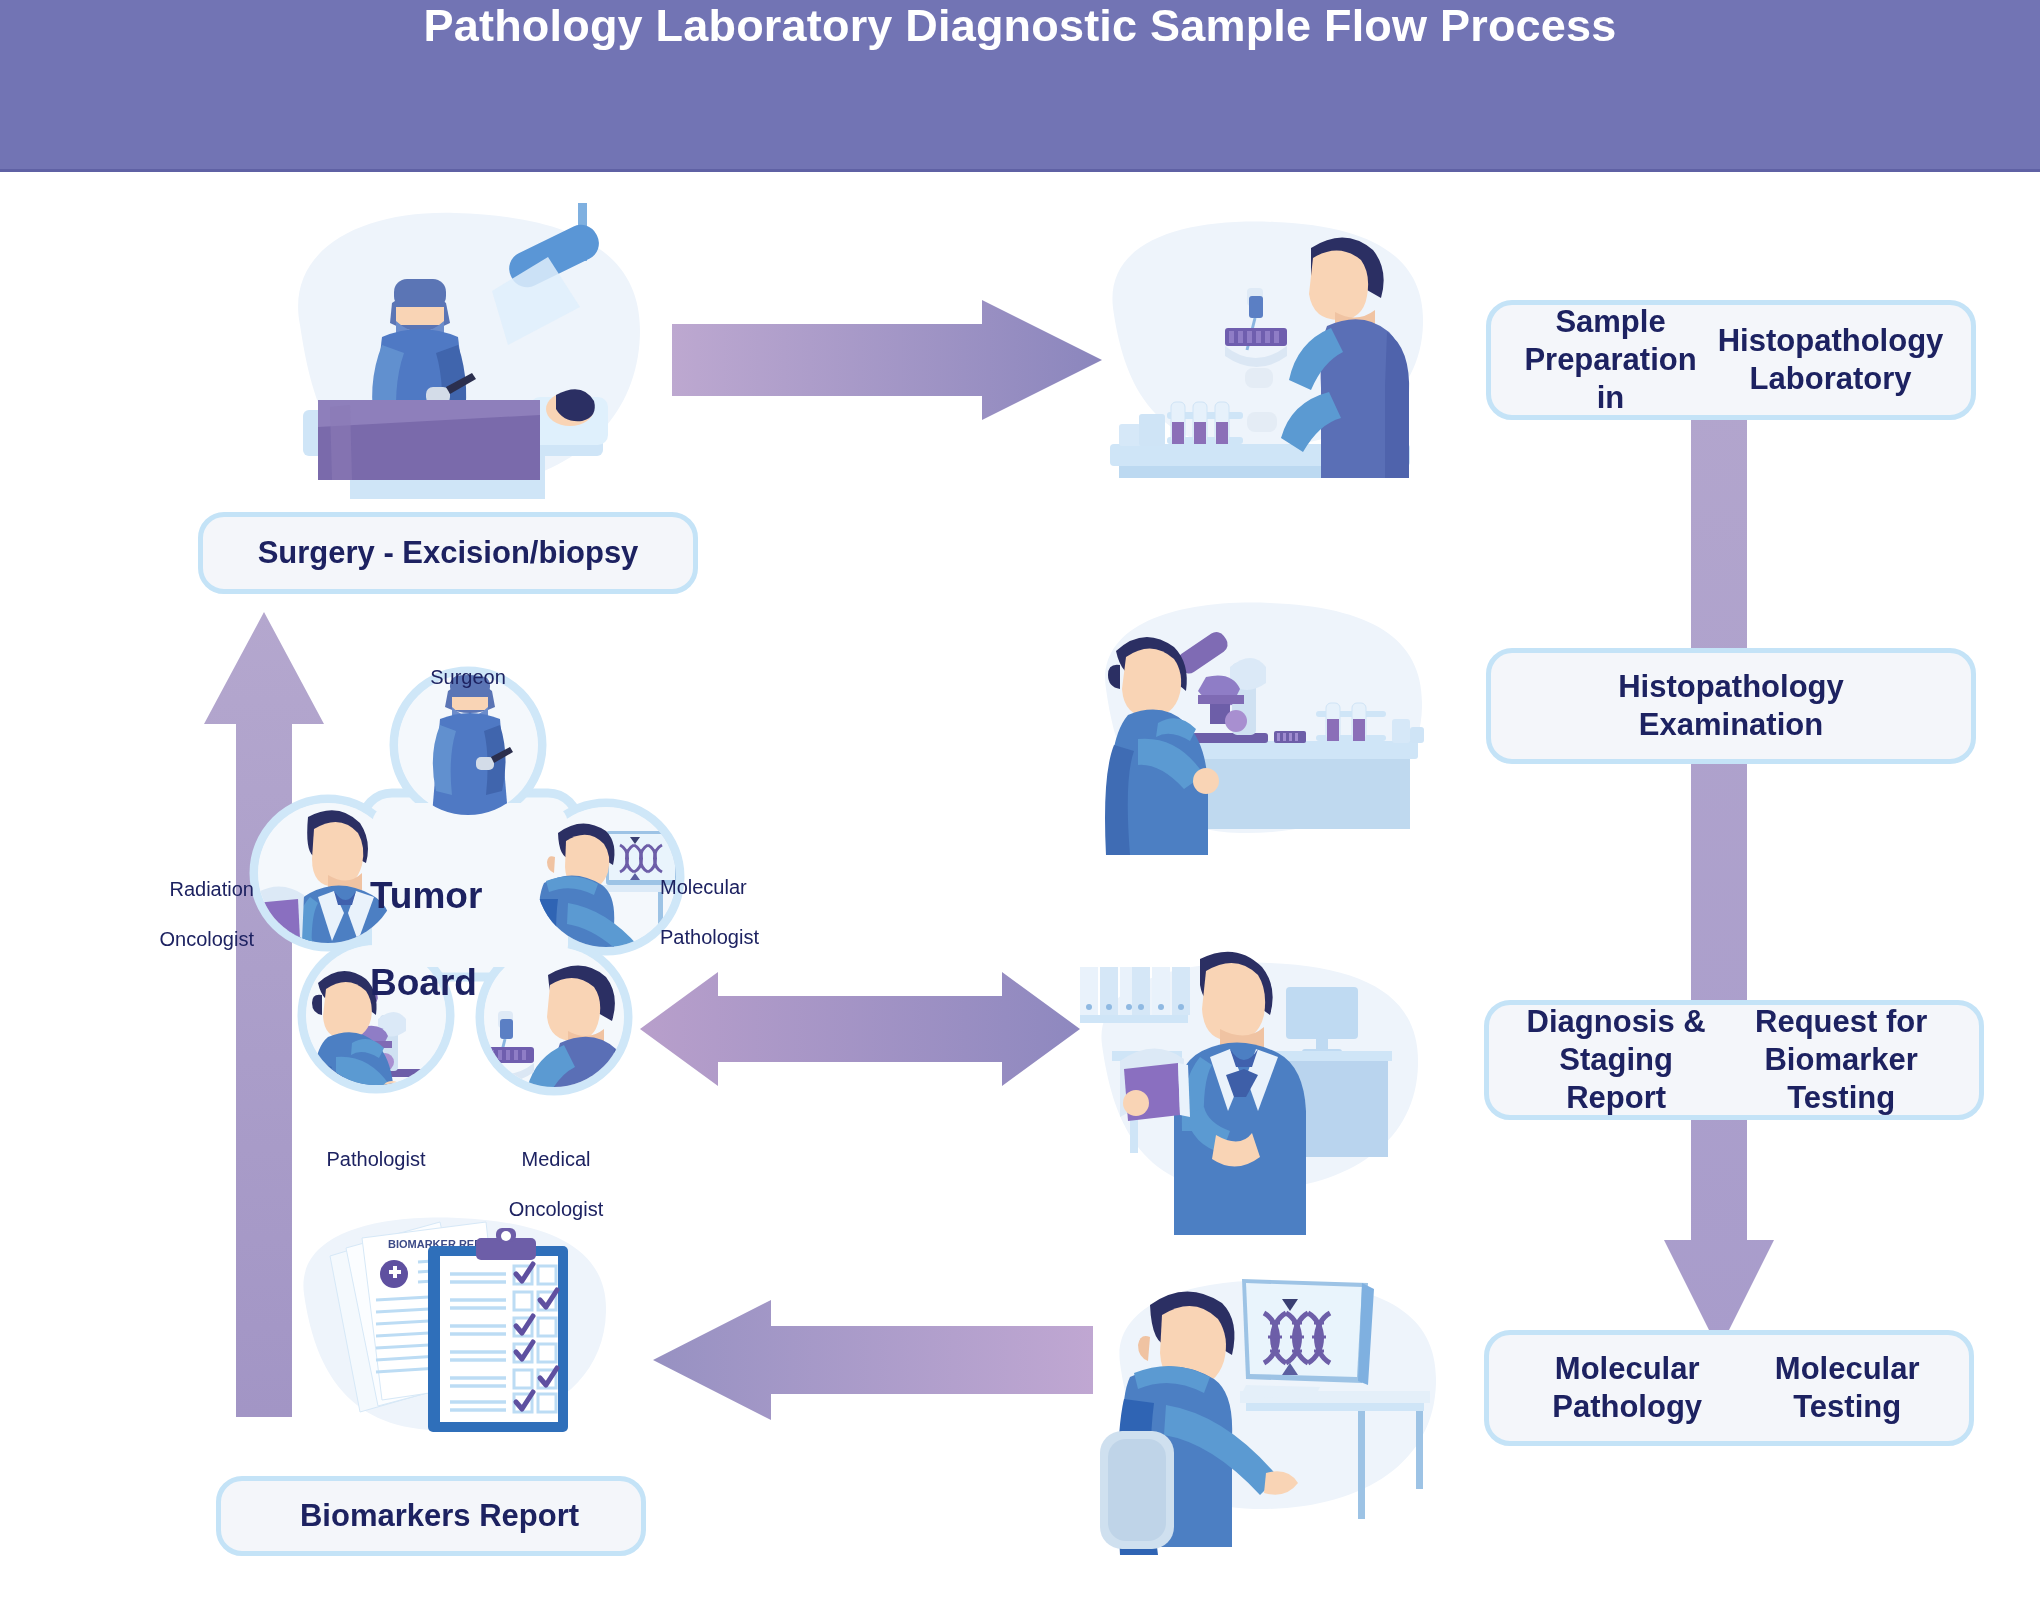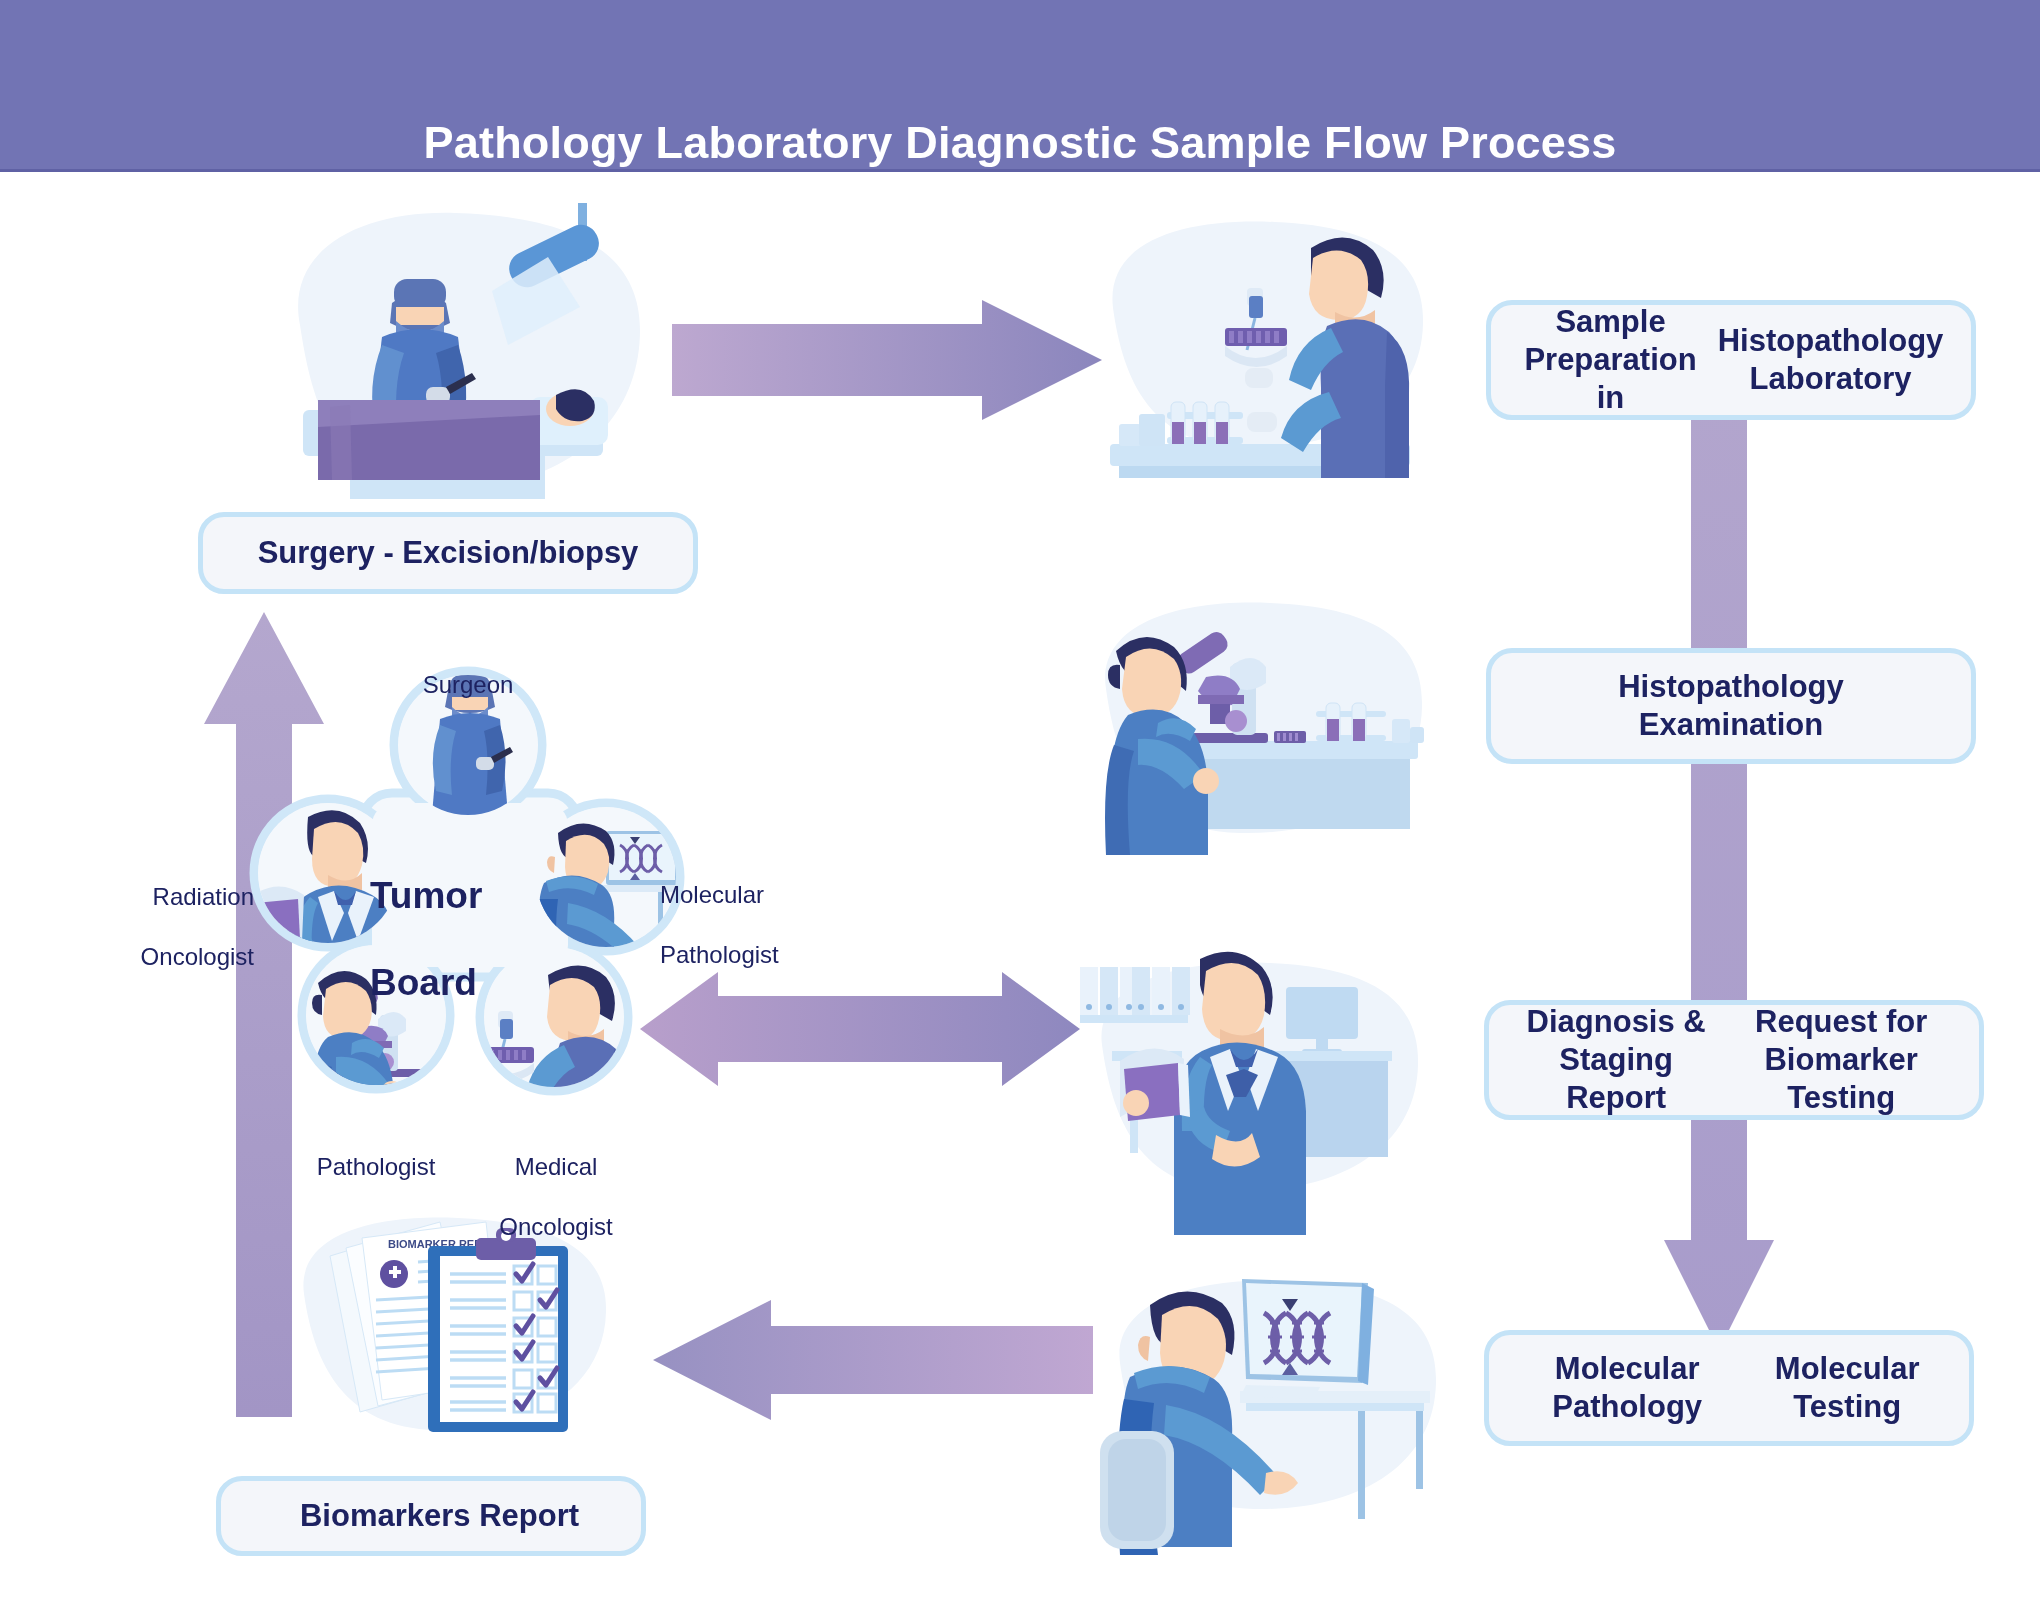--- a/index.html
+++ b/index.html
@@ -9,21 +9,21 @@
     font-family: "Liberation Sans", sans-serif;
     overflow: hidden;
   }
   #root { position: relative; width: 2040px; height: 1597px; background:#fff; }
 
   
   .header {
     position: absolute; left: 0; top: 0; width: 2040px; height: 172px;
     background: #7274b4;
     border-bottom: 3px solid #5f61a4;
-    display: flex; align-items: flex-end; justify-content: center;
+    display: flex; align-items: flex-start; justify-content: center;
   }
   .header h1 {
     color: #ffffff; font-size: 45px; font-weight: bold;
     letter-spacing: .2px; text-align: center;
   }
 
   
   .chip {
     position: absolute;
     background: #f4f6fa;
@@ -44,21 +44,21 @@
   
   .scene { position: absolute; z-index: 10; }
   .scene svg { display:block; width:100%; height:100%; overflow: visible; }
 
   
   .board { position: absolute; z-index: 20; }
   .board svg { display:block; width:100%; height:100%; }
 
   .role-label {
     position: absolute; z-index: 25;
-    color: #1d2261; font-size: 24px; line-height: 1.25;
+    color: #1d2261; font-size: 20px; line-height: 1.25;
     text-align: center; white-space: pre-line;
   }
   .board-title {
     position: absolute; z-index: 26;
     color: #1d2261; font-size: 37px; font-weight: bold;
     line-height: 1.18; white-space: pre-line;
   }
 </style>
 </head>
 <body>

